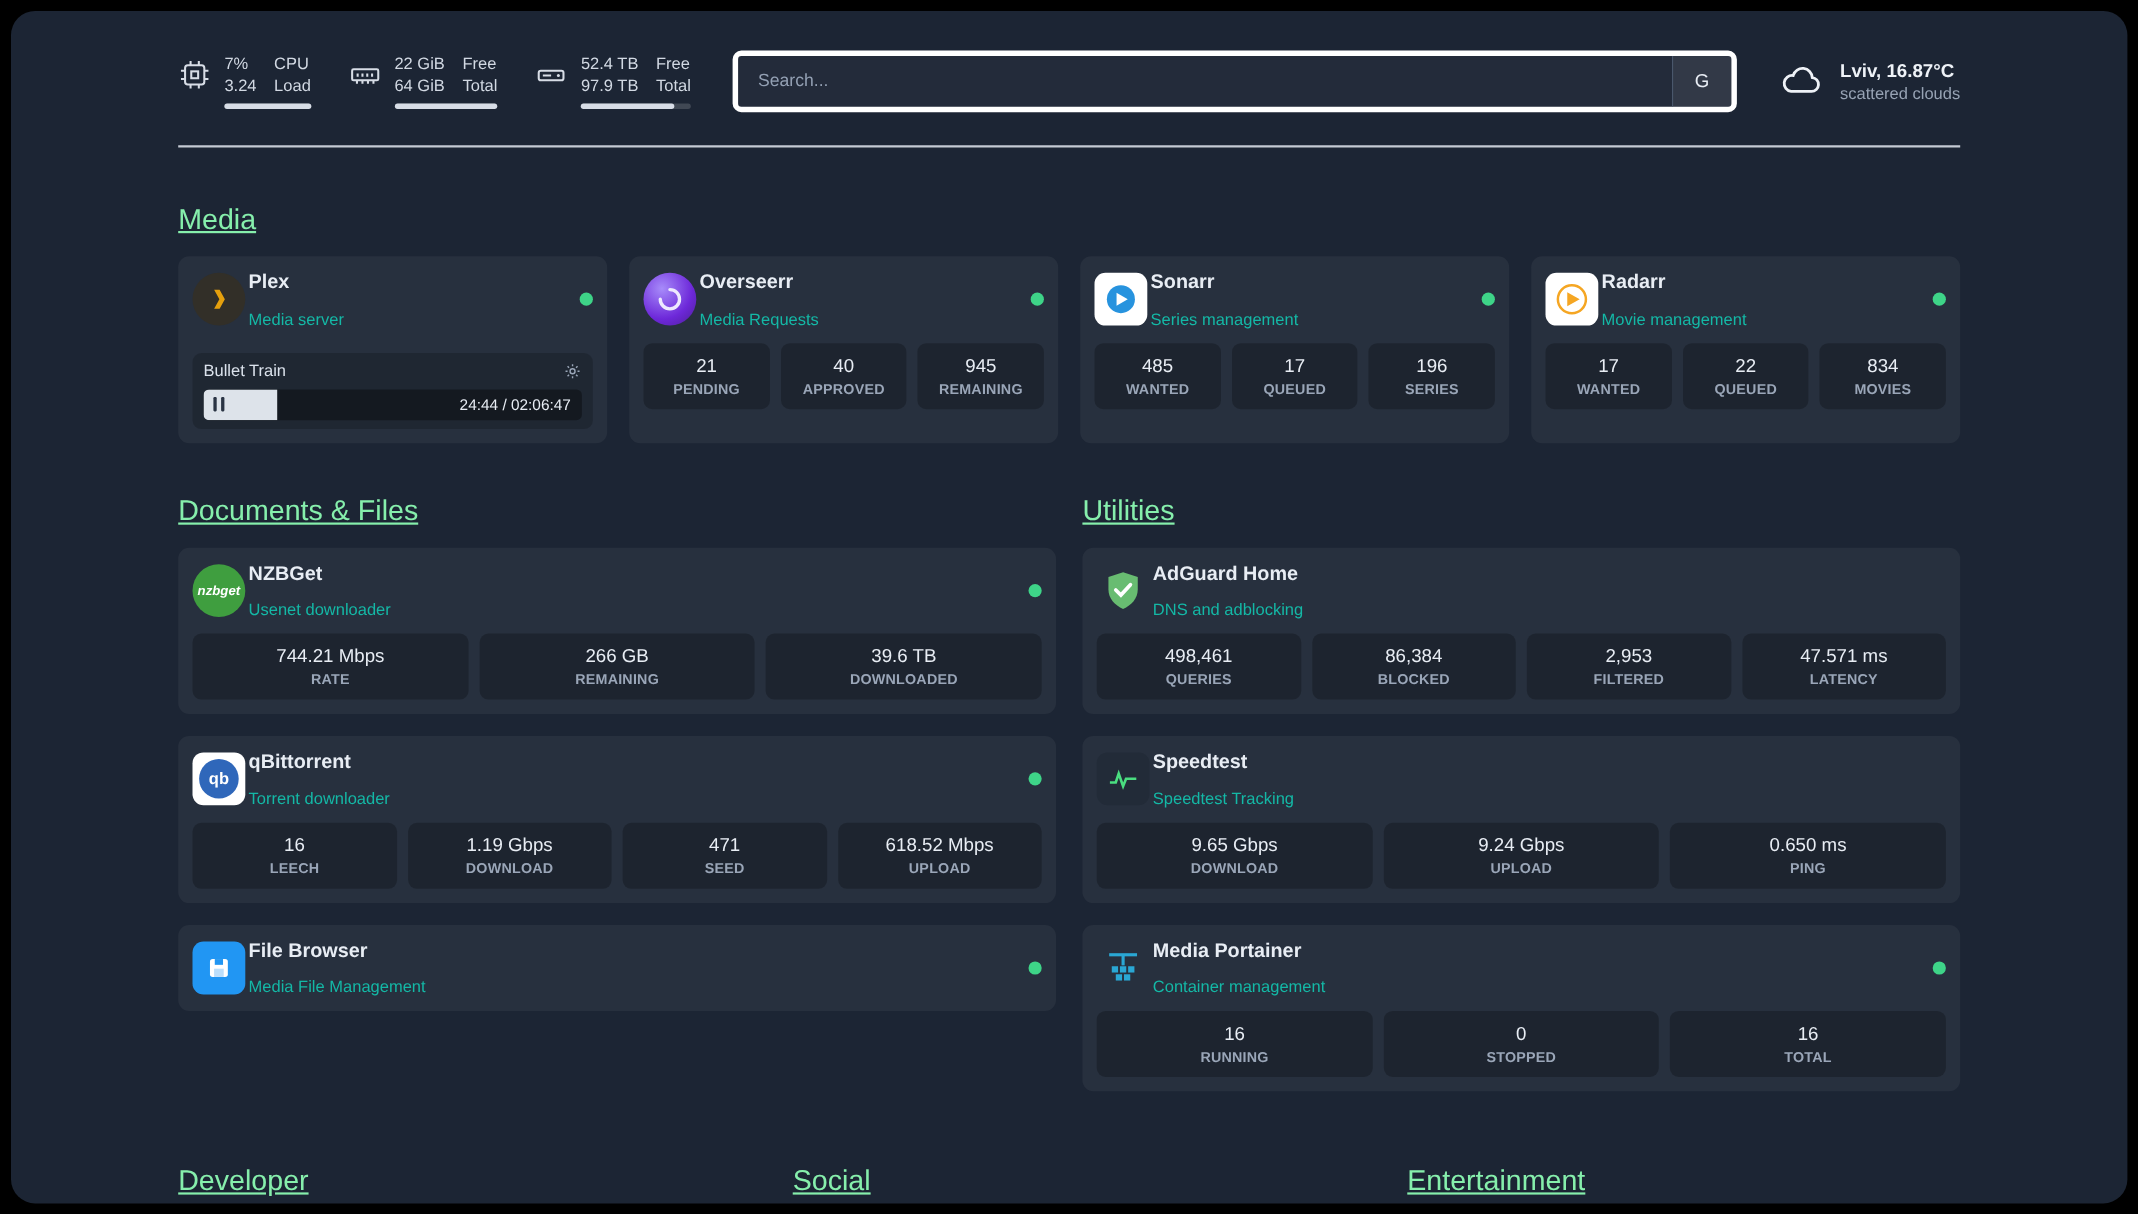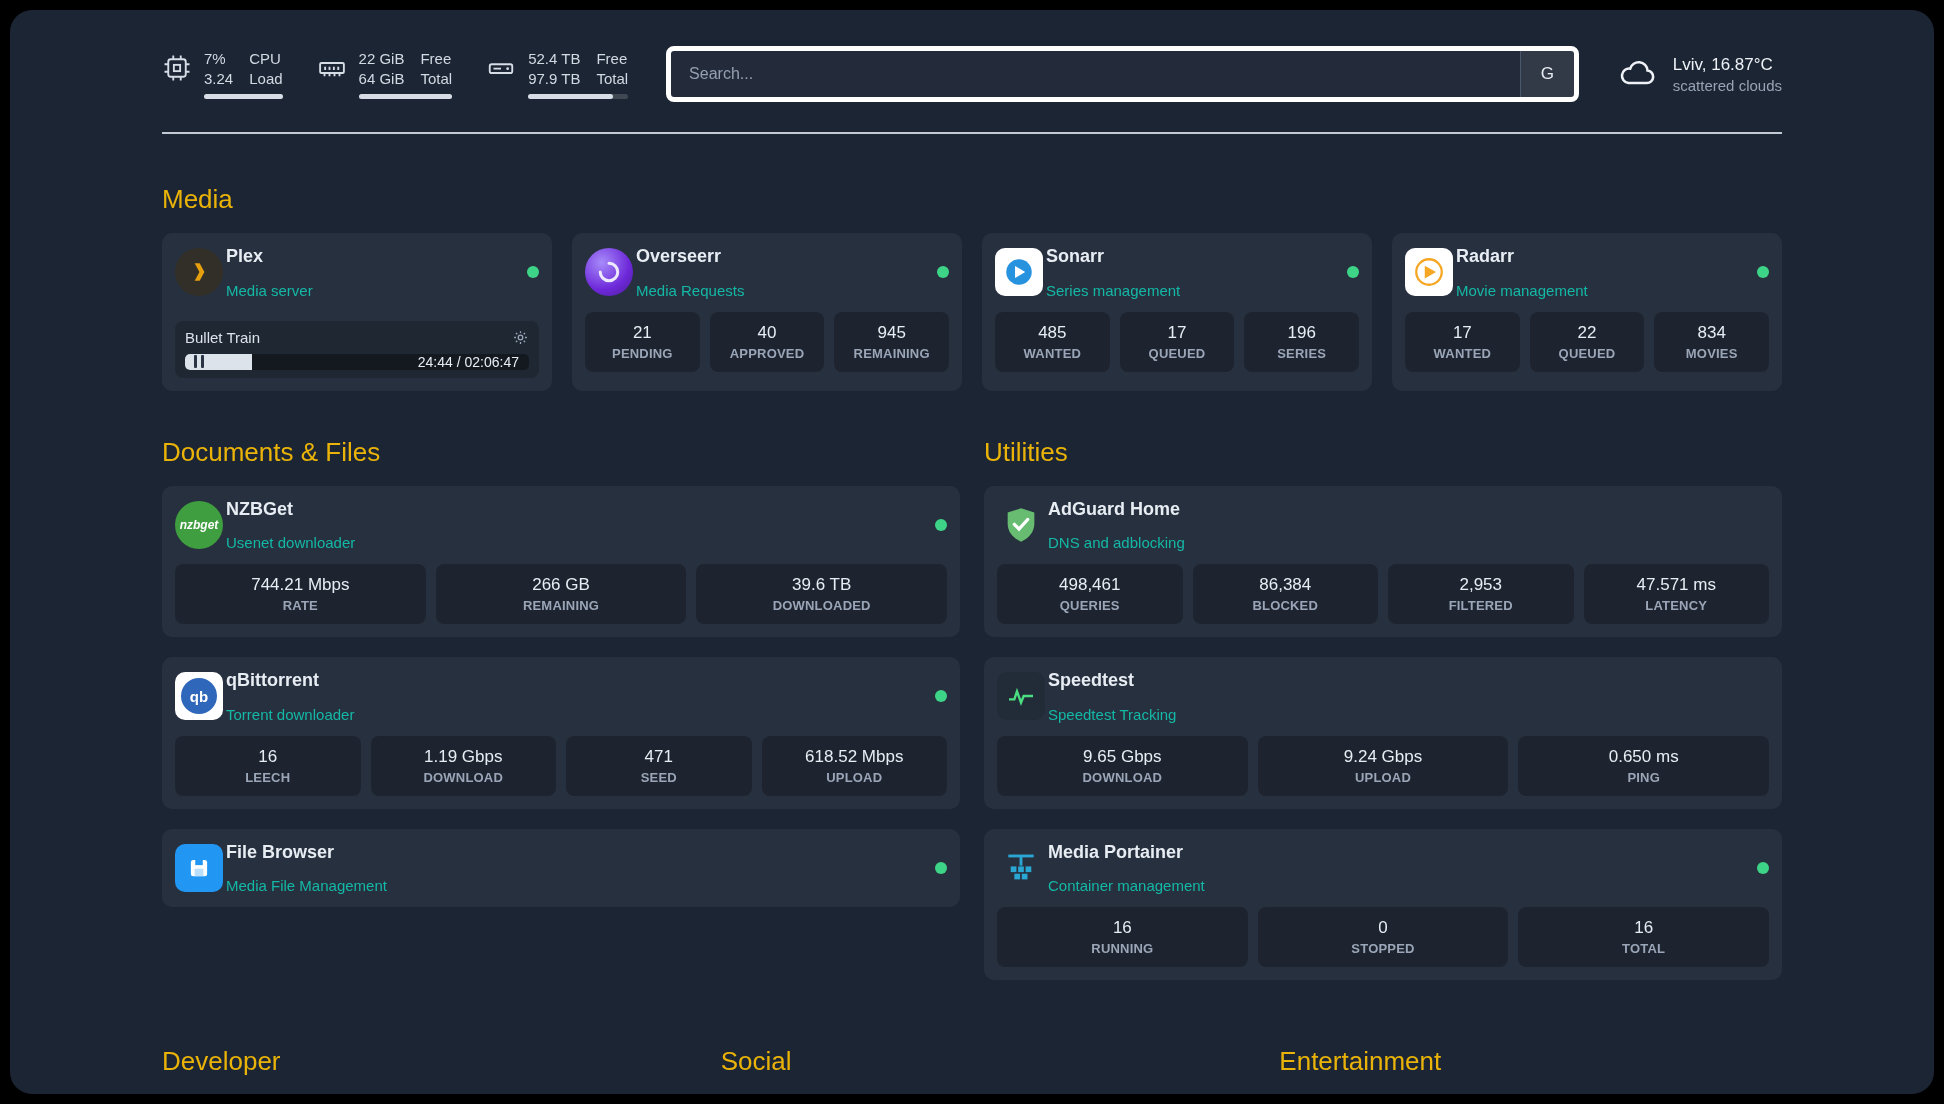--- a/index.html
+++ b/index.html
@@ -19,26 +19,26 @@
   .res-bar{height:5px;background:rgba(255,255,255,0.16);border-radius:3px;margin-top:6px;width:100%;}
   .res-fill{height:100%;background:#d7dde6;border-radius:3px;}
   .search{flex:1;display:flex;align-items:center;height:46px;background:rgba(255,255,255,0.03);
     border:5px solid #ffffff;border-radius:8px;overflow:hidden;}
   .search input{flex:1;background:transparent;border:none;outline:none;color:#e8edf4;font-size:16px;
     padding:0 18px;font-family:inherit;}
   .search input::placeholder{color:#93a0b3;}
   .search-provider{width:54px;height:100%;border:none;border-left:1px solid #4a576c;
     background:rgba(255,255,255,0.07);color:#e8edf4;font-size:17px;cursor:pointer;font-family:inherit;}
   .weather{display:flex;align-items:center;gap:14px;}
-  .weather-loc{font-size:17px;color:#eef2f7;}
+  .weather-loc{font-size:17px;color:#eef2f7;font-weight:bold;}
   .weather-cond{font-size:15px;color:#97a3b4;margin-top:2px;}
   .divider{border:none;border-top:2px solid rgba(226,232,240,0.85);margin:30px 0 0 0;}
 
   
-  h2.section-title{font-size:26px;font-weight:500;color:#eab308;margin:0 0 18px 0;}
+  h2.section-title{font-size:26px;font-weight:500;color:#86efac;margin:0 0 18px 0;text-decoration:underline;}
   .section-media{margin-top:50px;}
   .grid-4{display:grid;grid-template-columns:repeat(4,1fr);gap:20px;}
   .two-col{display:grid;grid-template-columns:1fr 1fr;gap:24px;margin-top:46px;align-items:start;}
   .cards-col{display:flex;flex-direction:column;gap:20px;}
 
   
   .card{background:rgba(255,255,255,0.05);border-radius:10px;padding:13px;}
   .card-head{display:flex;align-items:center;gap:3px;}
   .card-name{font-size:18px;font-weight:600;color:#e8edf4;line-height:1.2;}
   .card-desc{font-size:15px;color:#14b8a6;margin-top:14px;}
@@ -59,21 +59,21 @@
   
   .stats{display:flex;gap:10px;margin-top:13px;}
   .stat{flex:1;background:rgba(0,0,0,0.24);border-radius:8px;padding:11px 4px;text-align:center;}
   .stat-value{font-size:17px;color:#e8edf4;}
   .stat-label{font-size:13px;font-weight:700;color:#9aa6b8;margin-top:3px;letter-spacing:0.2px;}
 
   
   .media-widget{margin-top:22px;background:rgba(0,0,0,0.18);border-radius:8px;padding:8px 10px;}
   .np-row{display:flex;align-items:center;font-size:15px;color:#dbe2ec;}
   .np-row .gear{margin-left:auto;display:flex;}
-  .progress{position:relative;margin-top:8px;height:16px;background:rgba(0,0,0,0.35);border-radius:5px;
+  .progress{position:relative;margin-top:8px;height:28px;background:rgba(0,0,0,0.35);border-radius:5px;
     display:flex;align-items:center;overflow:hidden;}
   .progress-fill{position:absolute;left:0;top:0;bottom:0;background:#dde3ea;}
   .pause-icon{position:relative;z-index:1;display:flex;gap:4px;margin-left:9px;}
   .pause-icon i{width:3px;height:13px;background:#2a3444;border-radius:1px;display:block;}
   .time{position:absolute;right:10px;font-size:14px;color:#e8edf4;z-index:1;}
 
   
   .bookmarks-row{display:grid;grid-template-columns:repeat(3,1fr);gap:56px;margin-top:66px;}
   .bm-list{display:flex;flex-direction:column;gap:12px;}
   .bookmark{display:flex;align-items:stretch;gap:12px;height:46px;cursor:pointer;}

